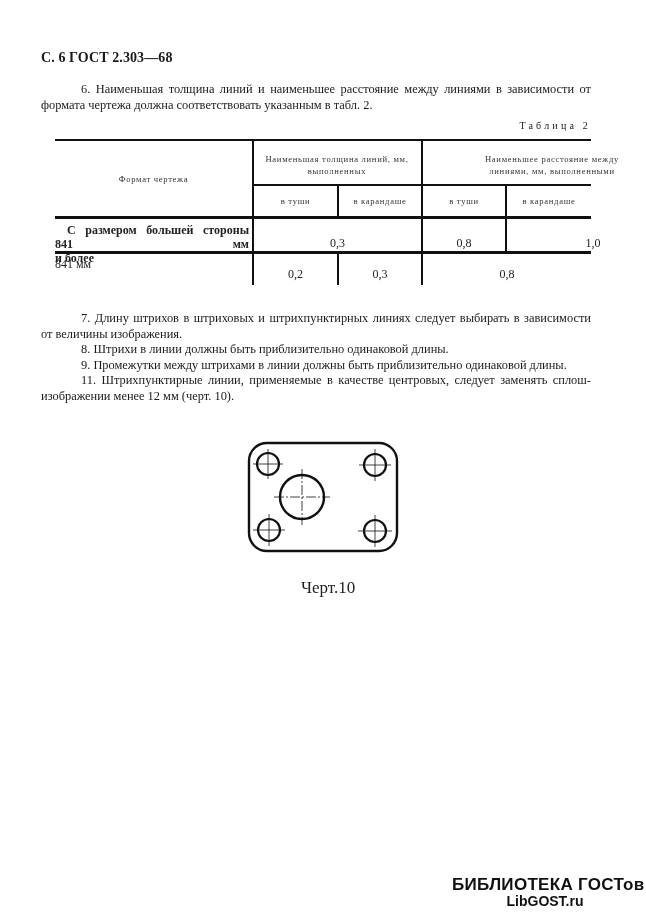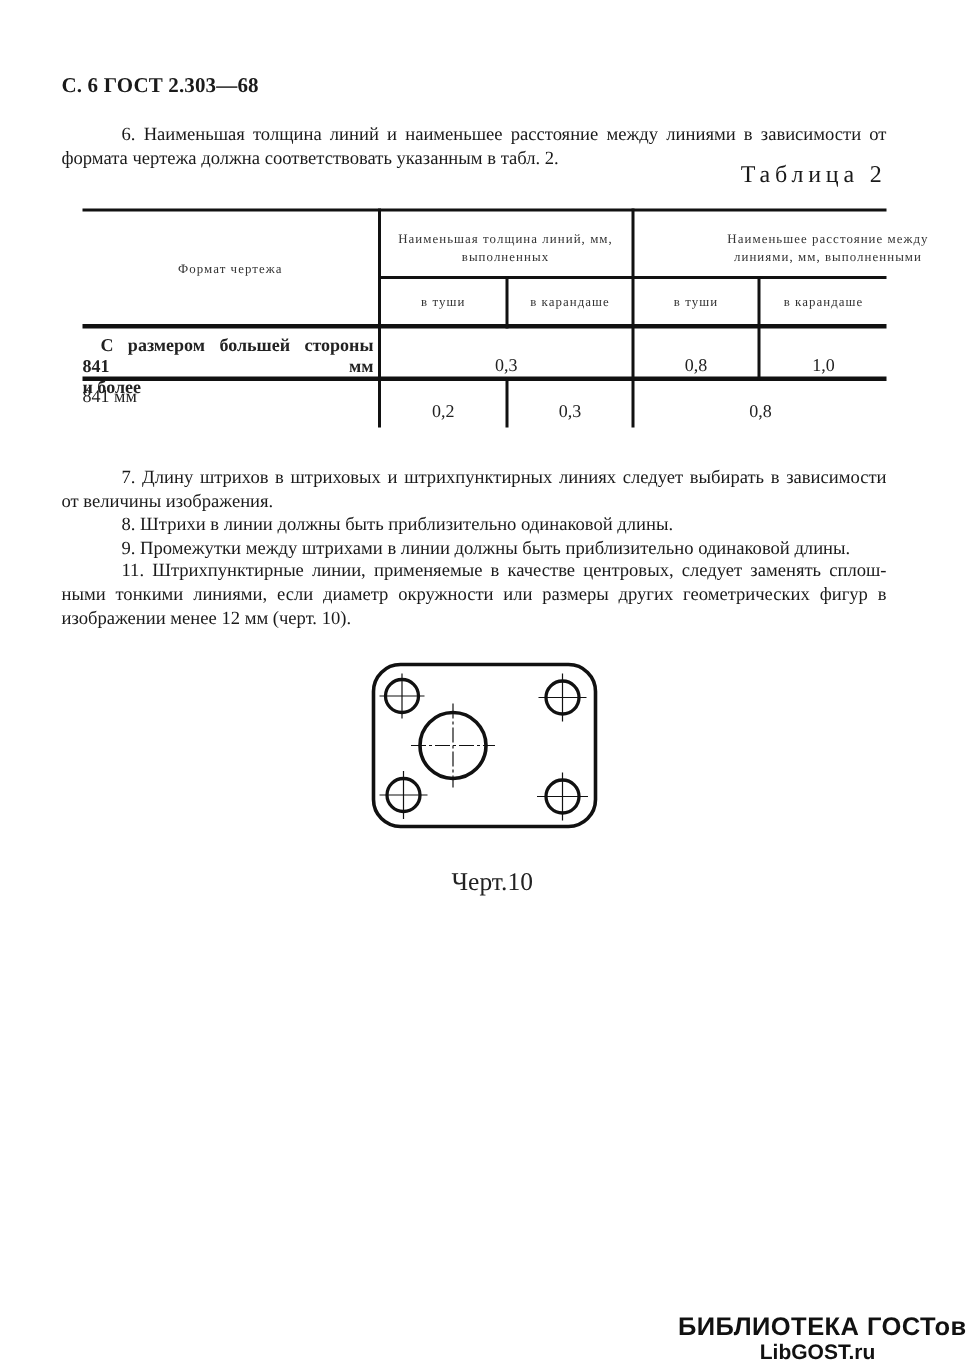--- a/index.html
+++ b/index.html
@@ -3,21 +3,21 @@
 <meta charset="utf-8">
 <style>
   html, body { margin: 0; padding: 0; background: #ffffff; }
   body { width: 646px; height: 913px; position: relative; overflow: hidden;
          font-family: "Liberation Serif", "DejaVu Serif", serif; color: #1a1a1a; }
   .abs { position: absolute; }
   .page-header { left: 41px; top: 50px; font-size: 14px; font-weight: bold; letter-spacing: 0.1px; }
   .para { left: 55px; width: 536px; font-size: 12.4px; line-height: 15.6px; text-align: justify; }
   .para p { margin: 0; text-indent: 26px; text-align: justify; }
   .para p.last-just { text-align-last: justify; }
-  .table-caption { left: 470px; width: 121px; top: 108px; font-size: 16px; letter-spacing: 3.2px; text-align: right; }
+  .table-caption { left: 470px; width: 121px; top: 120px; font-size: 10px; letter-spacing: 3.2px; text-align: right; }
 
   .tbl { left: 55px; top: 139px; width: 536px; height: 150px; }
   .hline { position: absolute; background: #111; }
   .vline { position: absolute; background: #111; width: 2px; }
   .cell { position: absolute; display: flex; align-items: center; justify-content: center; text-align: center; }
   .hdr { font-size: 8.6px; letter-spacing: 0.7px; line-height: 12px; color: #333; text-align: center; }
   .val { font-size: 12px; color: #222; }
   .rowlabel { font-size: 12px; line-height: 14px; text-align: justify; color: #222; }
   .rowlabel span { display: block; }
 
@@ -61,37 +61,36 @@
   <div class="cell hdr" style="left:284px;top:47px;width:82px;height:30px;">в карандаше</div>
   <div class="cell hdr" style="left:368px;top:47px;width:82px;height:30px;">в туши</div>
   <div class="cell hdr" style="left:452px;top:47px;width:84px;height:30px;">в карандаше</div>
 
   <div class="abs rowlabel" style="left:0;top:84px;width:194px;font-weight:bold;">
     <span style="text-indent:12px;text-align-last:justify;">С размером большей стороны 841 мм</span>
     <span>и более</span>
   </div>
   <div class="cell val" style="left:199px;top:97px;width:167px;height:14px;">0,3</div>
   <div class="cell val" style="left:368px;top:97px;width:82px;height:14px;">0,8</div>
-  <div class="cell val" style="left:452px;top:97px;width:84px;height:14px;">1,0</div>
+  <div class="cell val" style="left:452px;top:97px;width:84px;height:14px;padding-left:44px;">1,0</div>
 
   <div class="abs rowlabel" style="left:0;top:118px;width:194px;">
     <span>841 мм</span>
   </div>
   <div class="cell val" style="left:199px;top:128px;width:83px;height:14px;text-align:center;">0,2</div>
   <div class="cell val" style="left:284px;top:128px;width:82px;height:14px;">0,3</div>
   <div class="cell val" style="left:368px;top:128px;width:168px;height:14px;">0,8</div>
 </div>
 
 <div class="abs para" style="top:311px;">
   <p class="last-just">7. Длину штрихов в штриховых и штрихпунктирных линиях следует выбирать в зависимости</p>
   <p style="text-indent:-14px;">от величины изображения.</p>
   <p>8. Штрихи в линии должны быть приблизительно одинаковой длины.</p>
   <p>9. Промежутки между штрихами в линии должны быть приблизительно одинаковой длины.</p>
   <p class="last-just">11. Штрихпунктирные линии, применяемые в качестве центровых, следует заменять сплош-</p>
-  <p class="last-just" style="text-indent:-14px;">ными тонкими линиями, если диаметр окружности или размеры других геометрических фигур в</p>
   <p style="text-indent:-14px;">изображении менее 12 мм (черт. 10).</p>
 </div>
 
 <div class="abs figure">
   <svg width="170" height="125" viewBox="0 0 170 125">
     <g fill="none" stroke="#111">
       <rect x="9" y="7" width="148" height="108" rx="18" ry="18" stroke-width="2.4"></rect>
 
       <circle cx="62" cy="61" r="22" stroke-width="2.4"></circle>
       <line x1="34" y1="61" x2="90" y2="61" stroke-width="0.8" stroke-dasharray="10,2,2,2"></line>

